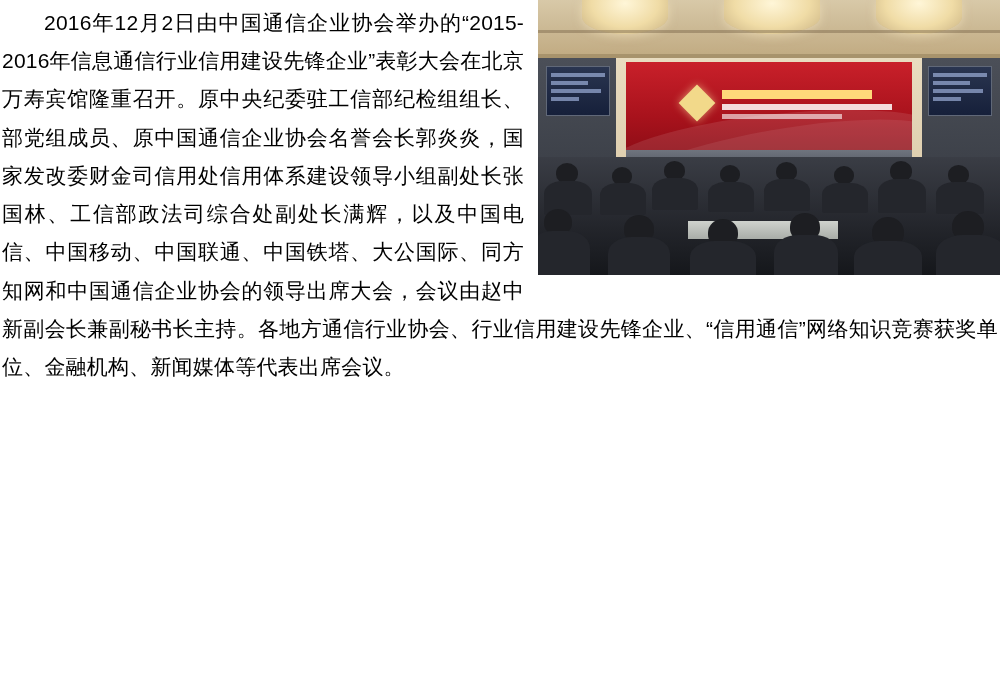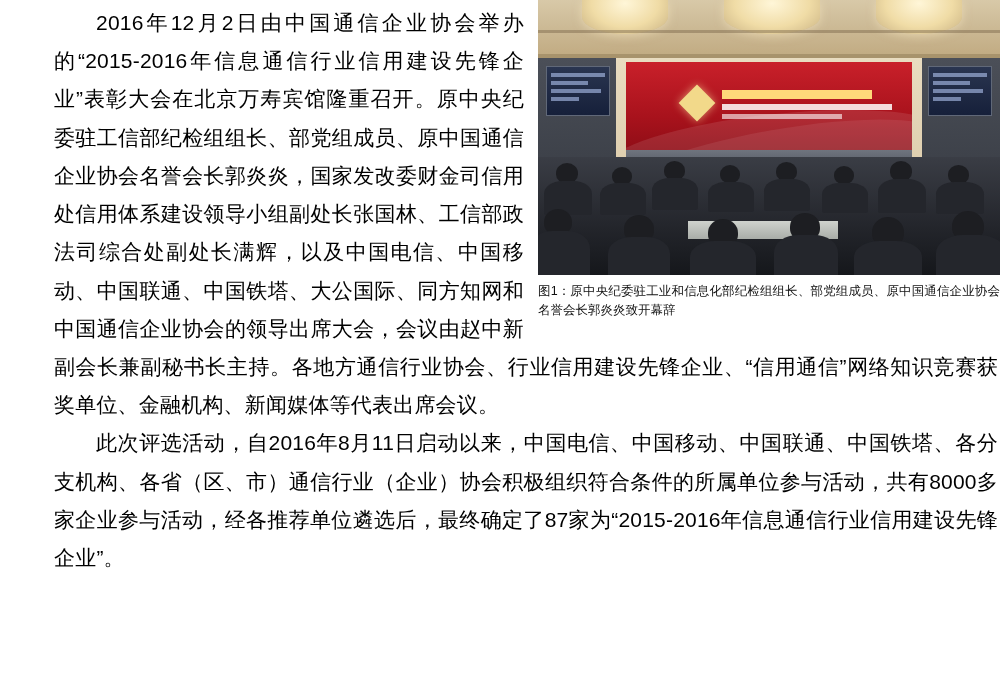--- a/index.html
+++ b/index.html
@@ -177,23 +177,22 @@
     font-family: "Liberation Sans", sans-serif;
     text-align: justify;
   }
 
   
   .article {
     font-size: 21px;
     line-height: 1.82;
     color: #000000;
     text-align: justify;
-    padding: 4px 2px 0 12px;
+    padding: 4px 2px 0 2px;
     letter-spacing: 0.2px;
-    margin-left: 42px;
   }
   .article p {
     margin: 0;
     text-indent: 2em;
   }
   .article p.cont {
     text-indent: 2em;
   }
 </style>
 </head>
@@ -266,21 +265,19 @@
         <div class="body-sh" style="left:152px;top:84px;width:66px; height:42px;"></div>
         <div class="head" style="left:252px; top:56px; width:30px; height:28px;"></div>
         <div class="body-sh" style="left:236px;top:78px;width:64px; height:46px;"></div>
         <div class="head" style="left:334px; top:60px; width:32px; height:30px;"></div>
         <div class="body-sh" style="left:316px;top:84px;width:68px; height:42px;"></div>
         <div class="head" style="left:414px; top:54px; width:32px; height:30px;"></div>
         <div class="body-sh" style="left:398px;top:78px;width:70px; height:48px;"></div>
       </div>
     </div>
 
-    <div class="figure-caption">图1：原中央纪委驻工业和信息化部纪检组组长、部党组成员、原中国通信企业协会名誉会长郭炎炎致开幕辞</div>
   </div>
 
   <div class="article">
     <p>2016年12月2日由中国通信企业协会举办的“2015-2016年信息通信行业信用建设先锋企业”表彰大会在北京万寿宾馆隆重召开。原中央纪委驻工信部纪检组组长、部党组成员、原中国通信企业协会名誉会长郭炎炎，国家发改委财金司信用处信用体系建设领导小组副处长张国林、工信部政法司综合处副处长满辉，以及中国电信、中国移动、中国联通、中国铁塔、大公国际、同方知网和中国通信企业协会的领导出席大会，会议由赵中新副会长兼副秘书长主持。各地方通信行业协会、行业信用建设先锋企业、“信用通信”网络知识竞赛获奖单位、金融机构、新闻媒体等代表出席会议。</p>
-    <p class="cont">此次评选活动，自2016年8月11日启动以来，中国电信、中国移动、中国联通、中国铁塔、各分支机构、各省（区、市）通信行业（企业）协会积极组织符合条件的所属单位参与活动，共有8000多家企业参与活动，经各推荐单位遴选后，最终确定了87家为“2015-2016年信息通信行业信用建设先锋企业”。</p>
   </div>
 
 </div>
 
 </body></html>

